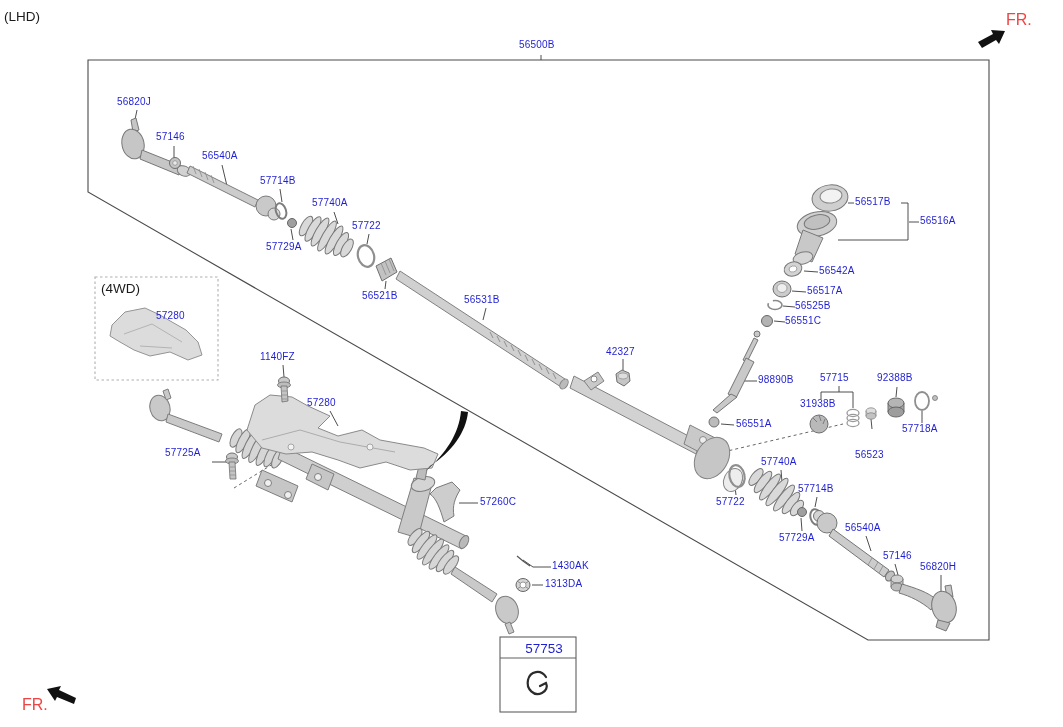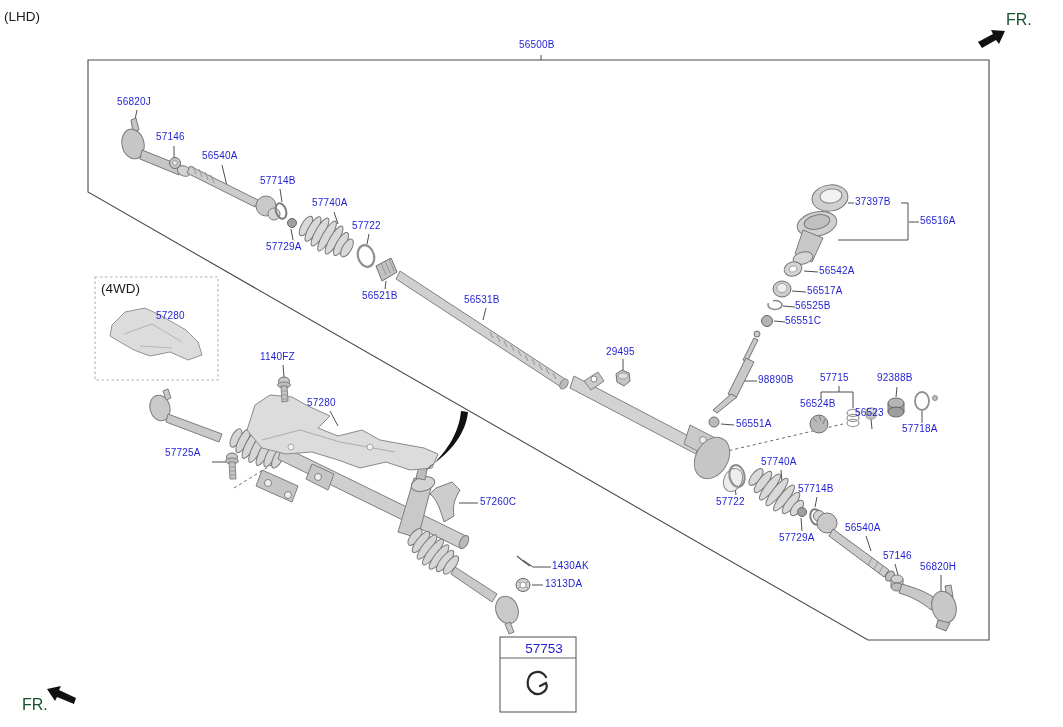--- a/index.html
+++ b/index.html
@@ -2,21 +2,21 @@
 <html><head>
 <meta charset="utf-8">
 <style>
   html,body{margin:0;padding:0;background:#ffffff;}
   .stage{position:relative;width:1063px;height:727px;background:#ffffff;
          font-family:"Liberation Sans",sans-serif;overflow:hidden;}
   .stage svg{position:absolute;left:0;top:0;}
   .callout{position:absolute;font-size:10px;color:#1e1ed2;white-space:nowrap;
            line-height:1;letter-spacing:.2px;text-align:center;}
   .static-label{position:absolute;font-size:13.5px;color:#1a1a1a;white-space:nowrap;line-height:1;}
-  .fr-label{position:absolute;font-size:16px;color:#14532d;white-space:nowrap;line-height:1;}
+  .fr-label{position:absolute;font-size:16px;color:#ef4444;white-space:nowrap;line-height:1;}
   .ref-code{position:absolute;width:88px;text-align:center;font-size:13.5px;
             color:#1e1ed2;line-height:1;}
 </style>
 </head>
 <body>
 
 <div class="stage">
 
 <svg width="1063" height="727" viewBox="0 0 1063 727">
 
@@ -304,29 +304,29 @@
 
   <div class="callout" style="left:117px;top:97px">56820J</div>
   <div class="callout" style="left:156px;top:132px">57146</div>
   <div class="callout" style="left:202px;top:151px">56540A</div>
   <div class="callout" style="left:260px;top:176px">57714B</div>
   <div class="callout" style="left:312px;top:198px">57740A</div>
   <div class="callout" style="left:352px;top:221px">57722</div>
   <div class="callout" style="left:266px;top:242px">57729A</div>
   <div class="callout" style="left:362px;top:291px">56521B</div>
   <div class="callout" style="left:464px;top:295px">56531B</div>
-  <div class="callout" style="left:606px;top:347px">29495</div>
+  <div class="callout" style="left:606px;top:347px">42327</div>
   <div class="callout" style="left:758px;top:375px">98890B</div>
   <div class="callout" style="left:736px;top:419px">56551A</div>
   <div class="callout" style="left:820px;top:373px">57715</div>
-  <div class="callout" style="left:800px;top:399px">56524B</div>
+  <div class="callout" style="left:800px;top:399px">31938B</div>
   <div class="callout" style="left:877px;top:373px">92388B</div>
-  <div class="callout" style="left:855px;top:408px">56523</div>
+  <div class="callout" style="left:855px;top:450px">56523</div>
   <div class="callout" style="left:902px;top:424px">57718A</div>
-  <div class="callout" style="left:855px;top:197px">37397B</div>
+  <div class="callout" style="left:855px;top:197px">56517B</div>
   <div class="callout" style="left:920px;top:216px">56516A</div>
   <div class="callout" style="left:819px;top:266px">56542A</div>
   <div class="callout" style="left:807px;top:286px">56517A</div>
   <div class="callout" style="left:795px;top:301px">56525B</div>
   <div class="callout" style="left:785px;top:316px">56551C</div>
   <div class="callout" style="left:761px;top:457px">57740A</div>
   <div class="callout" style="left:716px;top:497px">57722</div>
   <div class="callout" style="left:798px;top:484px">57714B</div>
   <div class="callout" style="left:779px;top:533px">57729A</div>
   <div class="callout" style="left:845px;top:523px">56540A</div>

